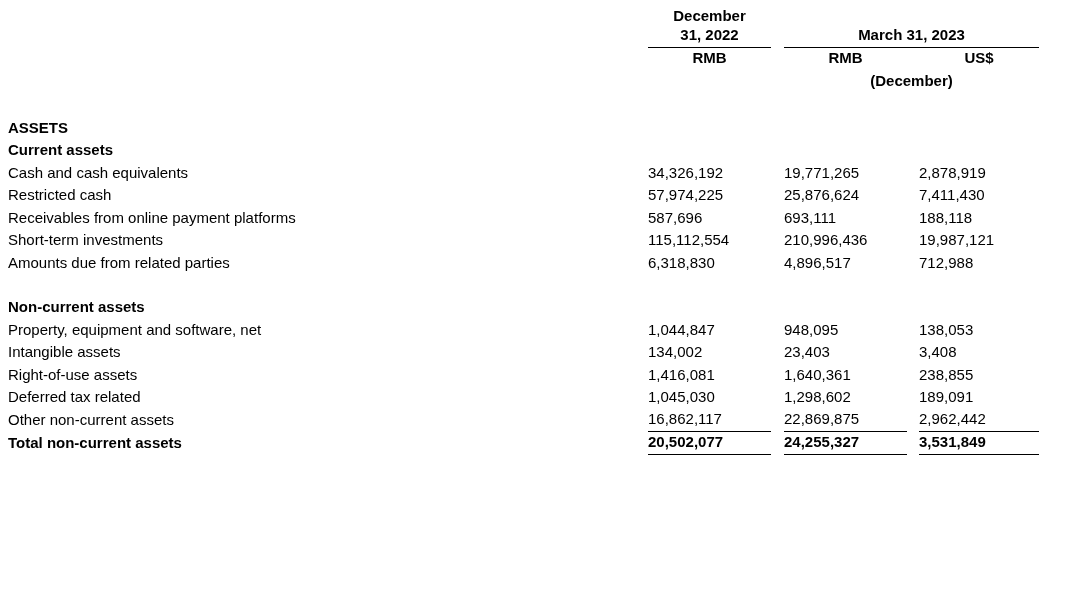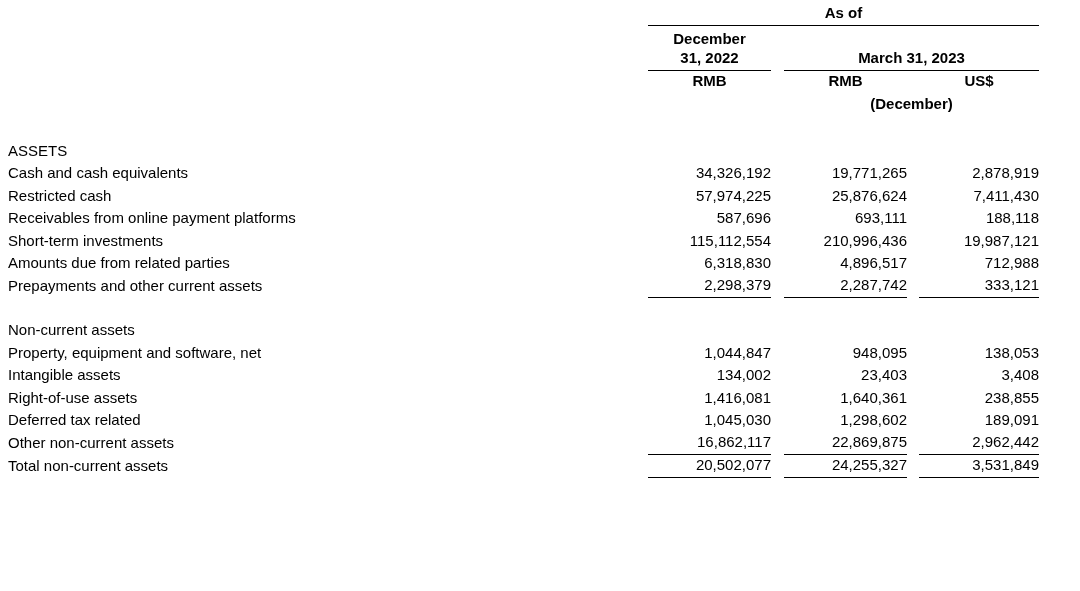--- a/index.html
+++ b/index.html
@@ -17,58 +17,54 @@
     margin: 2px 0 0 8px;
   }
   td {
     font-size: 15px;
     line-height: 19px;
     vertical-align: bottom;
     padding: 0 0 3px 0;
     white-space: nowrap;
   }
   .center { text-align: center; }
-  .num    { text-align: right; }
+  .num    { }
   .bold   { font-weight: bold; }
 
   
   .lb  { border-bottom: 1.5px solid #000; }   
   .lt  { border-top: 1.5px solid #000; }      
   .ldb { border-bottom: 5px double #000; }    
 
   
   tr.h-asof      td { height: 23px; }
   tr.h-dates     td { height: 45px; }
   tr.h-units     td { height: 23px; }
   tr.h-unaudited td { height: 23px; }
   tr.sp-lg       td { height: 24px; padding: 0; }
   tr.sp          td { height: 22px; padding: 0; }
   tr.r           td { height: 22.5px; }
   tr.r-grand     td { height: 28px; }
 
-  tr.r-section td, tr.r-total td, tr.r-grand td { font-weight: normal; margin-top: 15px; }
+  tr.r-section td, tr.r-total td, tr.r-grand td { font-weight: bold; margin-top: 15px; }
 </style>
 </head>
 <body>
 
 <table class="sheet">
   <colgroup>
     <col style="width:640px">
     <col style="width:123px">
     <col style="width:13px">
     <col style="width:123px">
     <col style="width:12px">
     <col style="width:120px">
   </colgroup>
 
   <tbody>
-      <tr class="h-asof">
-    <td></td>
-    <td colspan="5" class="center bold lb">As of</td>
-  </tr>
 
   <tr class="h-dates">
     <td></td>
     <td class="center bold lb"><span>December</span><br><span>31, 2022</span></td>
     <td></td>
     <td colspan="3" class="center bold lb">March 31, 2023</td>
   </tr>
 
   <tr class="h-units">
     <td></td>
@@ -92,20 +88,28 @@
 
   <tr class="r r-section">
     <td>ASSETS</td>
     <td></td>
         <td></td>
         <td></td>
         <td></td>
         <td></td>
   </tr>
 
+  <tr class="r r-section">
+    <td>Current assets</td>
+    <td></td>
+        <td></td>
+        <td></td>
+        <td></td>
+        <td></td>
+  </tr>
 
   <tr class="r">
     <td>Cash and cash equivalents</td>
     <td class="num">34,326,192</td>
     <td></td>
     <td class="num">19,771,265</td>
     <td></td>
     <td class="num">2,878,919</td>
   </tr>
 
@@ -138,28 +142,20 @@
 
   <tr class="r">
     <td>Amounts due from related parties</td>
     <td class="num">6,318,830</td>
     <td></td>
     <td class="num">4,896,517</td>
     <td></td>
     <td class="num">712,988</td>
   </tr>
 
-  <tr class="r">
-    <td>Prepayments and other current assets</td>
-    <td class="num lb">2,298,379</td>
-    <td></td>
-    <td class="num lb">2,287,742</td>
-    <td></td>
-    <td class="num lb">333,121</td>
-  </tr>
 
 
   <tr class="sp">
         <td colspan="6"></td>
       </tr>
 
   <tr class="r r-section">
     <td>Non-current assets</td>
     <td></td>
         <td></td>

